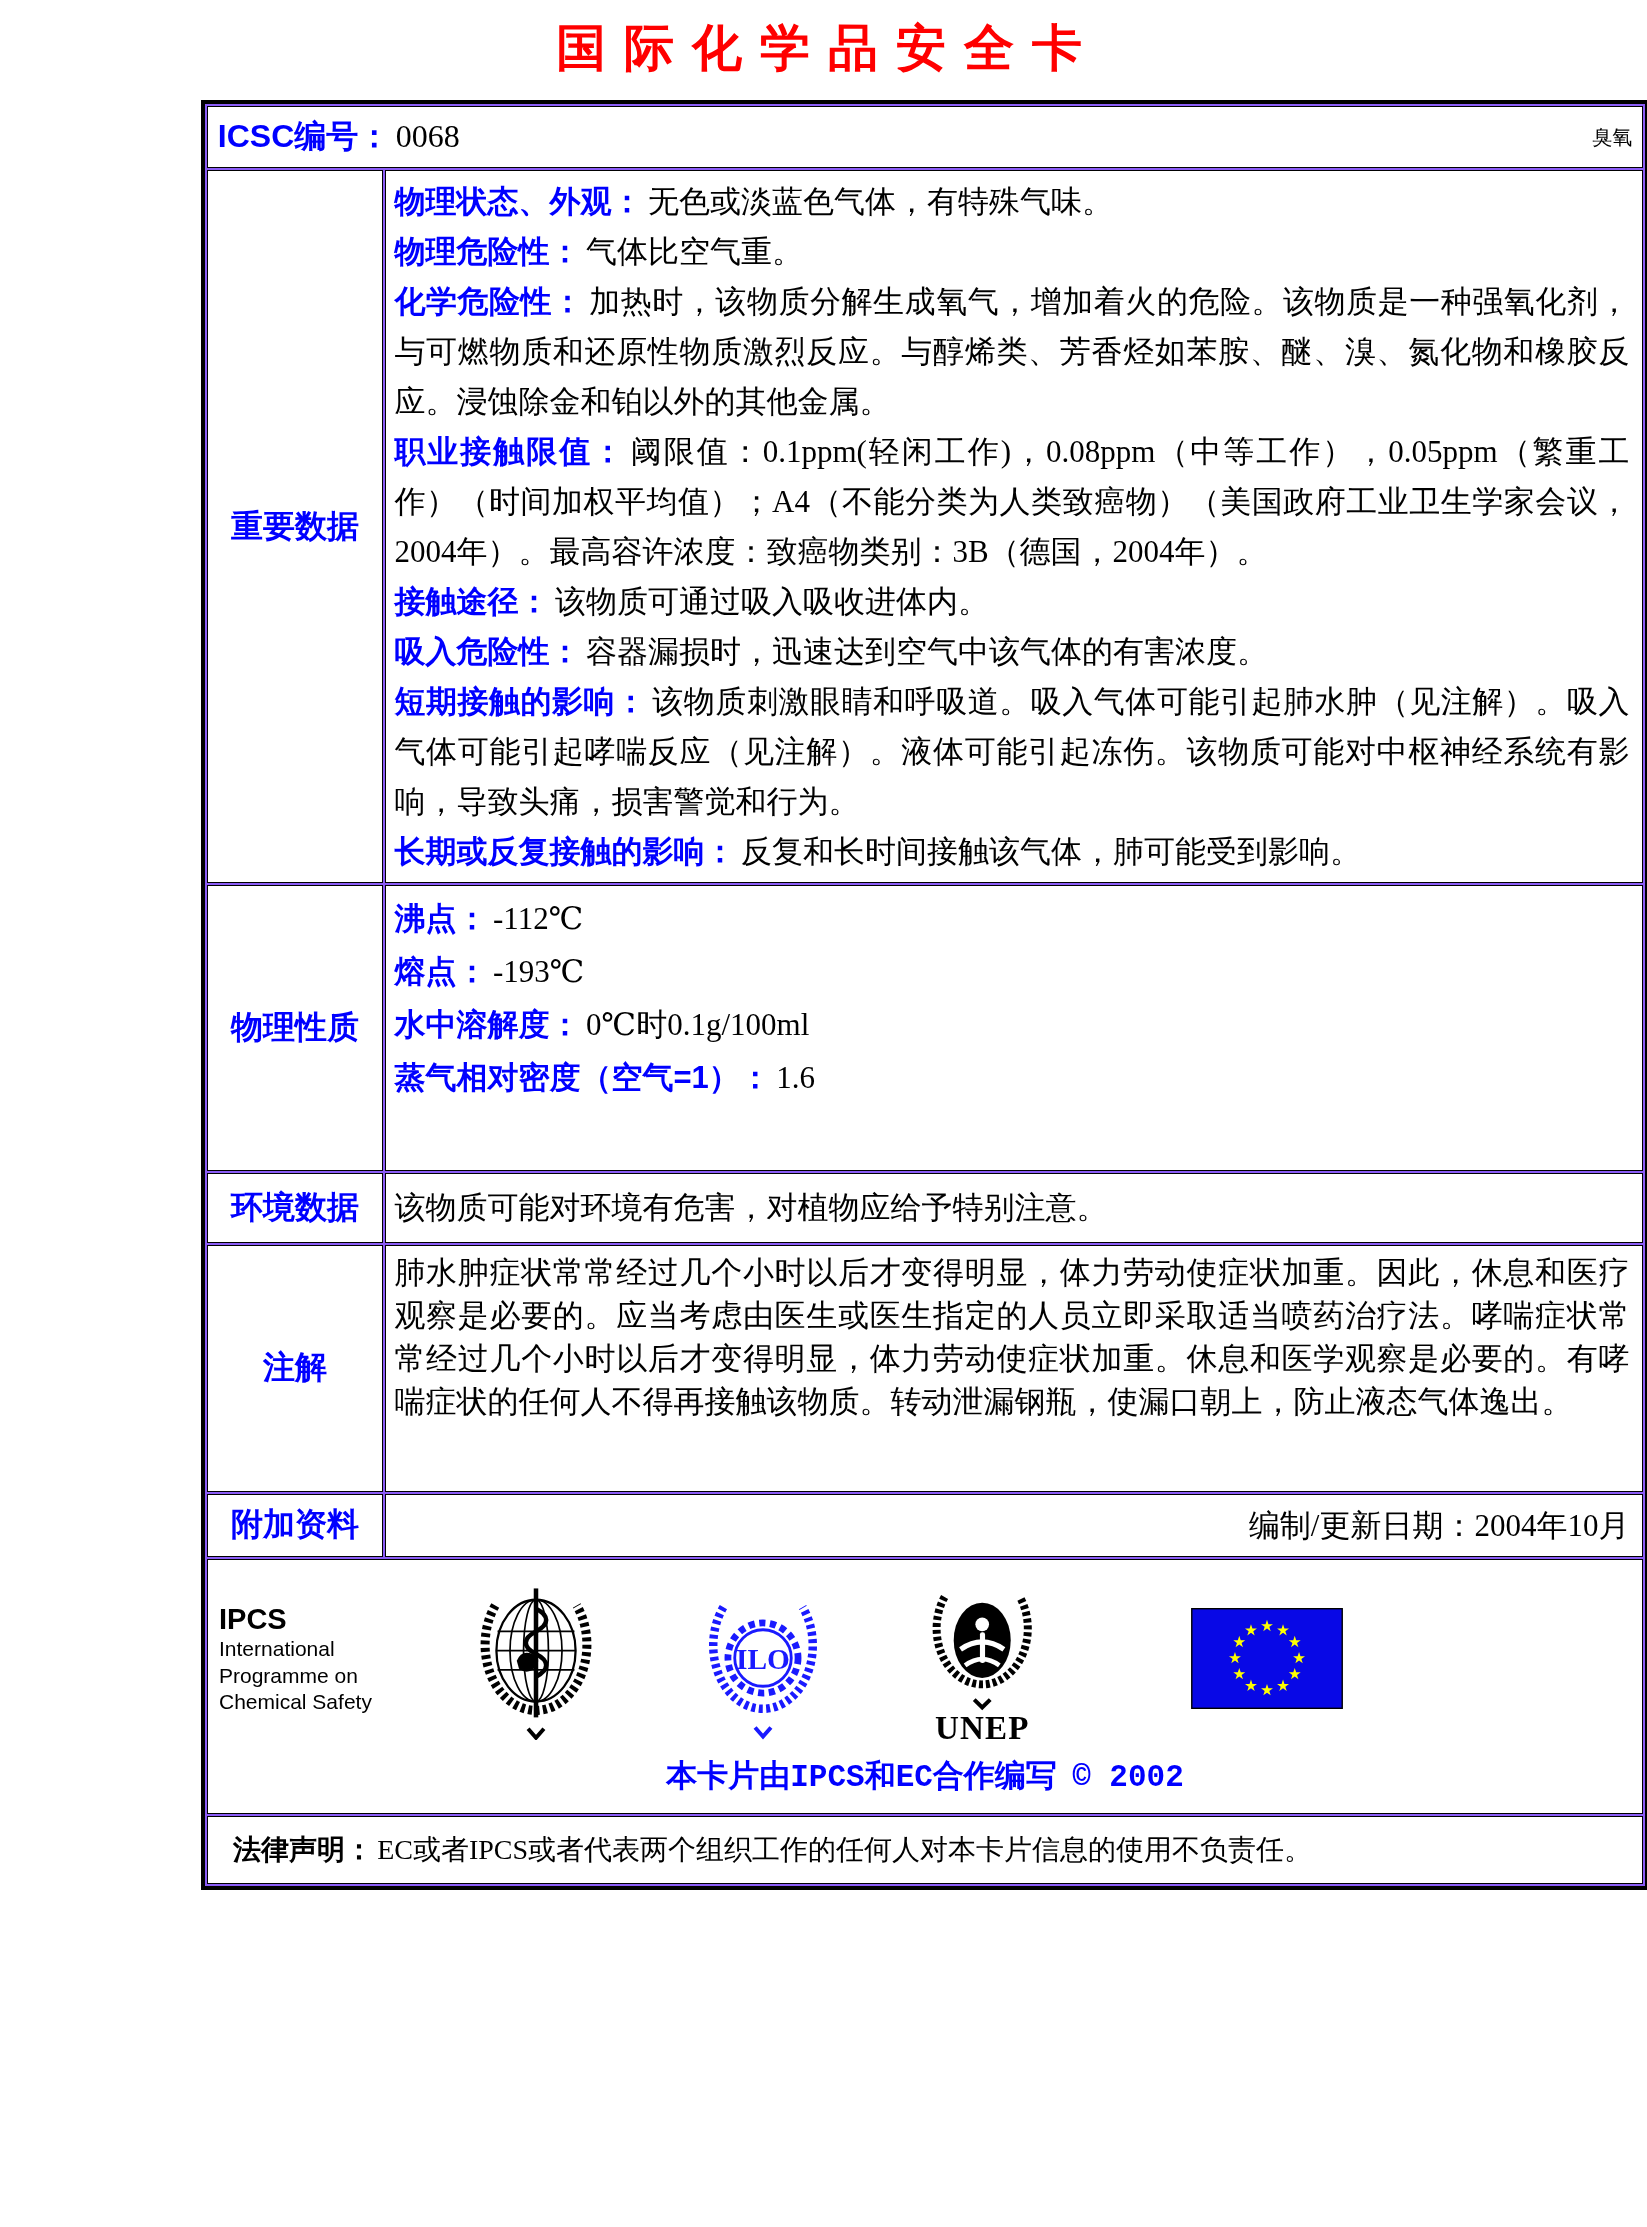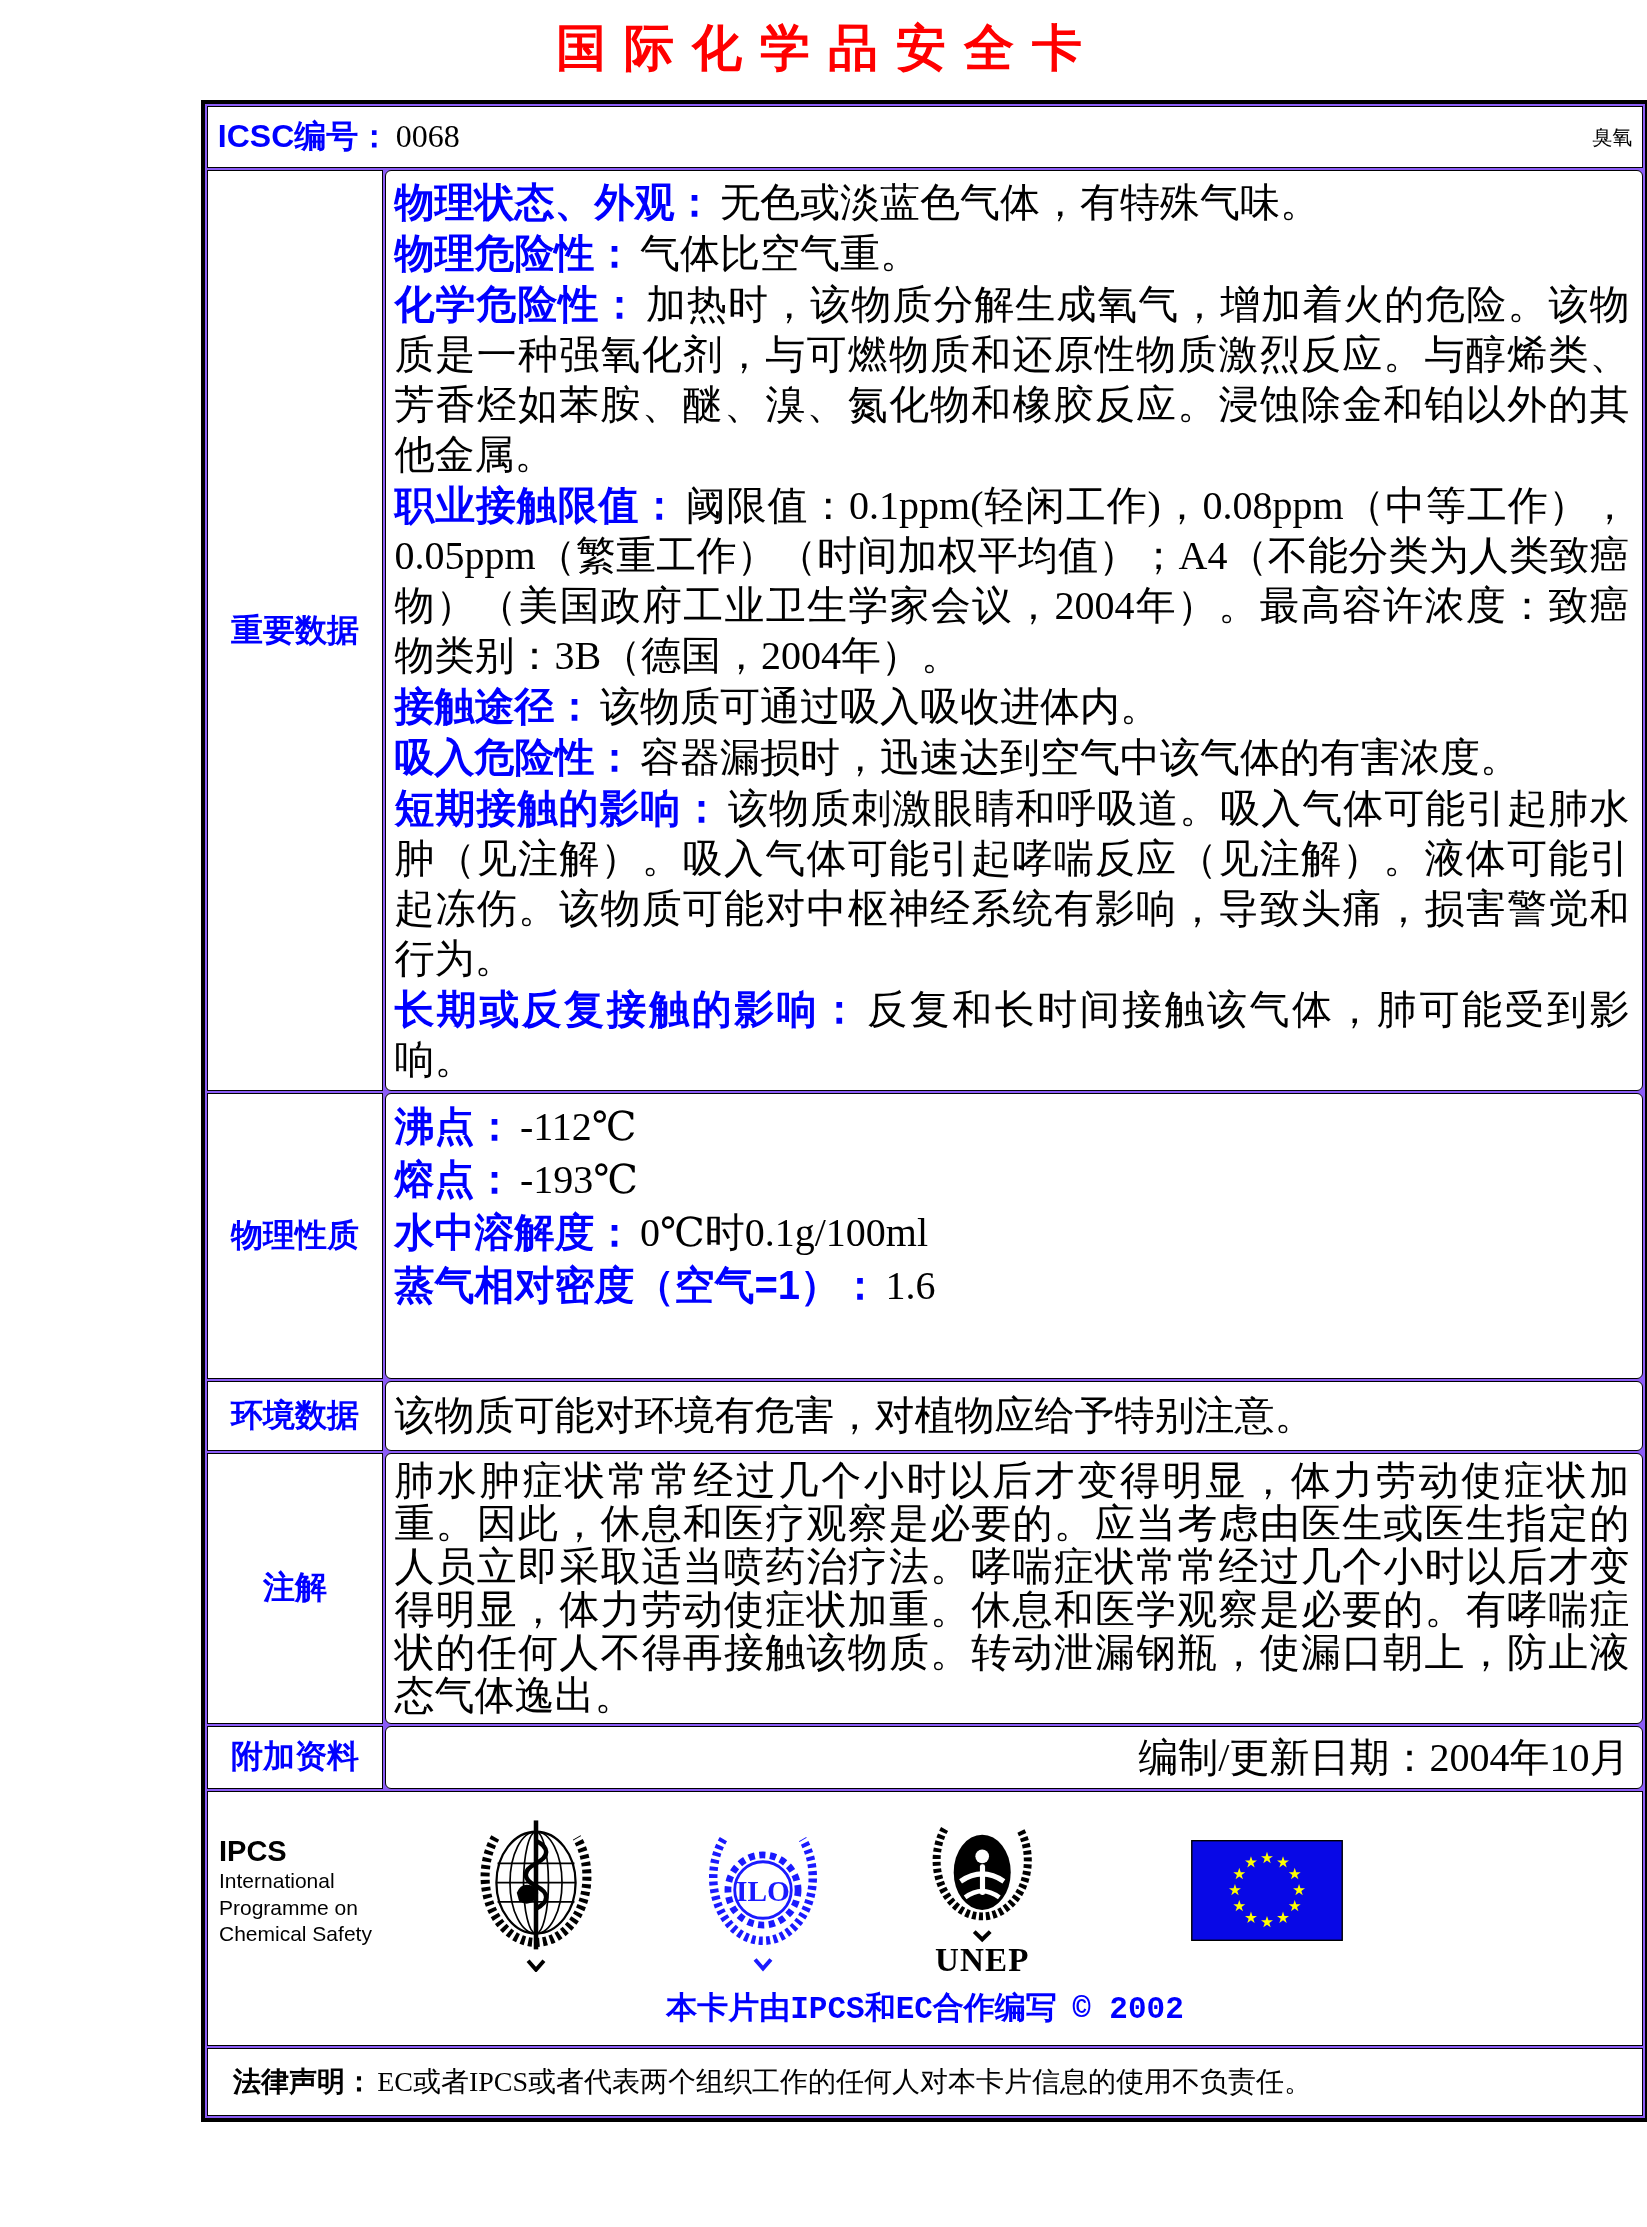--- a/index.html
+++ b/index.html
@@ -21,21 +21,21 @@
   }
   col.c1{width:176px;}
   td{border:1.4px solid #000;background:#fff;vertical-align:middle;}
   .hdr{height:60px;padding:0 9.8px;}
   .hdr-flex{display:flex;justify-content:space-between;align-items:center;font-size:32px;}
   .lbl-blue{color:#0000ff;font-weight:bold;font-family:"Liberation Sans","DejaVu Sans",sans-serif;padding-right:5.6px;}
   .sec{
     text-align:center;color:#0000ff;font-weight:bold;font-size:32px;
     font-family:"Liberation Sans","DejaVu Sans",sans-serif;
   }
-  td.content{padding:5.6px 12.6px 5.6px 8.4px;font-size:40px;border-radius:6px;}
+  td.content{padding:5.6px 12.6px 5.6px 8.4px;font-size:31px;}
   td.imp{line-height:50px;}
   td.imp p{margin:0;text-align:justify;}
   td.phys{height:273px;vertical-align:top;line-height:53px;}
   td.phys p{margin:0;}
   td.env{height:56px;line-height:39px;}
   td.notes{height:234px;vertical-align:top;line-height:43px;text-align:justify;}
   td.addl{height:50px;line-height:39px;text-align:right;}
   td.logos-cell{padding:12.6px 0 7px 0;}
   .logos-flex{display:flex;align-items:center;padding-left:11px;}
   .ipcs-block{width:187px;font-family:"Liberation Sans","DejaVu Sans",sans-serif;}

